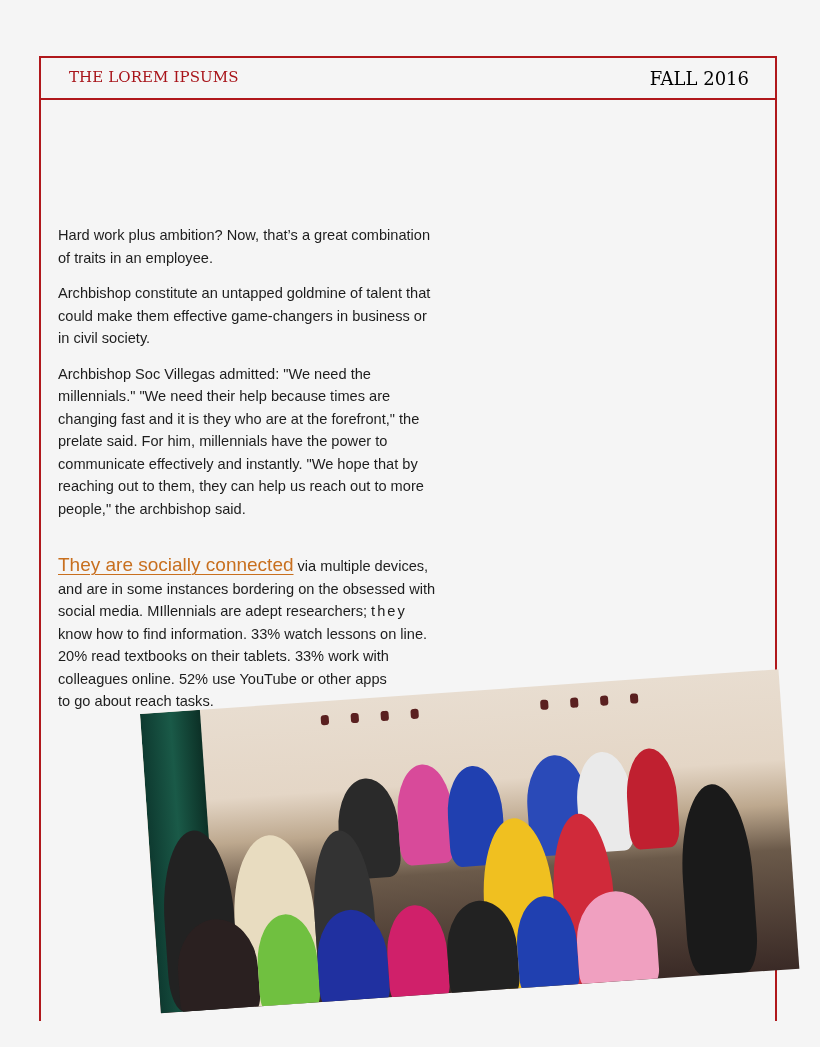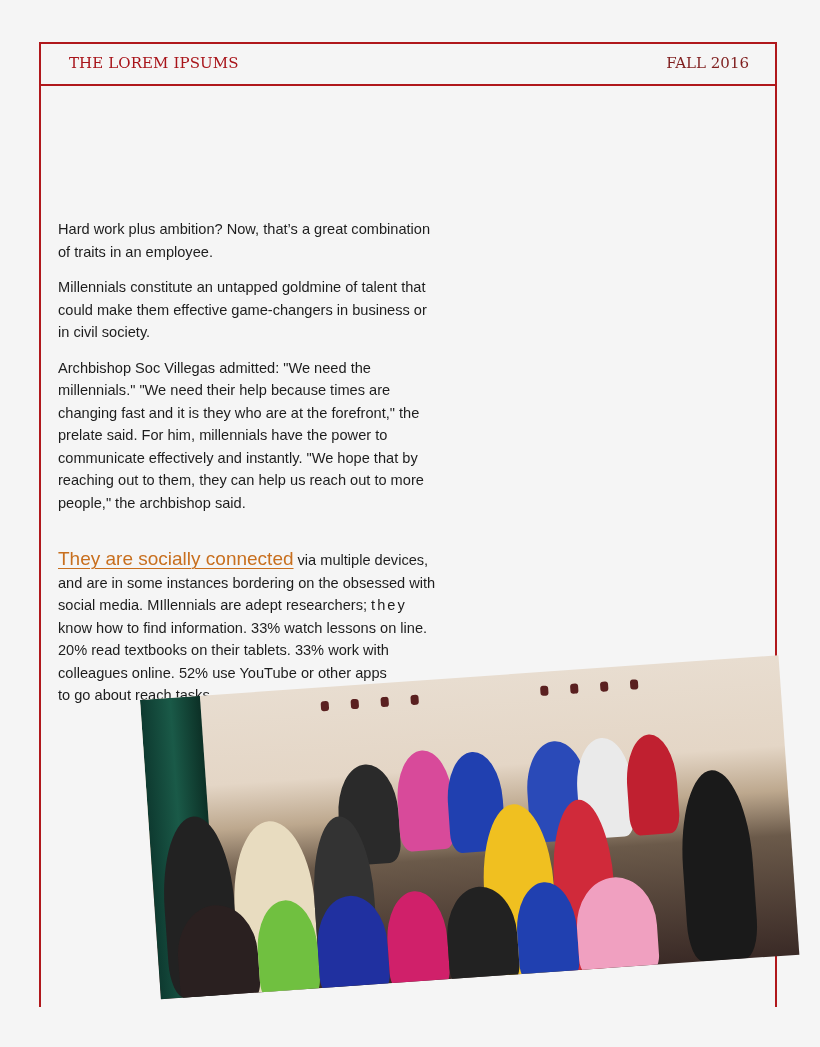--- a/index.html
+++ b/index.html
@@ -1,23 +1,23 @@
 <!DOCTYPE html>
 <html><head>
 <meta charset="utf-8">
 <style>
   html, body { margin: 0; padding: 0; }
   body { width: 820px; height: 1047px; background: #f5f5f5; position: relative; overflow: hidden; font-family: "DejaVu Sans", sans-serif; }
-  .clip { position: absolute; left: 0; top: 0; width: 820px; height: 1007px; overflow: hidden; }
+  .clip { position: absolute; left: 0; top: 14px; width: 820px; height: 1007px; overflow: hidden; }
   .frame { position: absolute; left: 39px; top: 42px; width: 738px; height: 1100px; border: 2px solid #b0181c; border-bottom: none; box-sizing: border-box; }
   .header { position: absolute; left: 0; top: 0; right: 0; height: 40px; border-bottom: 2px solid #b0181c; }
   .h-title { position: absolute; left: 28px; top: 10px; color: #a8141a; font-family: "DejaVu Serif", serif; font-size: 15px; letter-spacing: 0.1px; }
-  .h-season { position: absolute; right: 26px; top: 10px; color: #7f1d1d; font-family: "DejaVu Serif", serif; font-size: 15px; }
+  .h-season { position: absolute; right: 26px; top: 10px; color: #000000; font-family: "DejaVu Serif", serif; font-size: 18px; }
   .text { position: absolute; left: 58px; top: 210px; width: 380px; color: #1d1d1d; font-family: "Liberation Sans", sans-serif; font-size: 14.6px; line-height: 22.5px; }
-  .text p { margin: 8px 0 13px 0; }
+  .text p { margin: 0 0 13px 0; }
   .hl { color: #c86f1e; font-size: 19px; text-decoration: underline; text-decoration-thickness: 1px; text-underline-offset: 3px; }
   .spaced { letter-spacing: 2px; }
   .photo { position: absolute; left: 140px; top: 700px; width: 640px; height: 300px; transform-origin: 0 0; transform: rotate(-4deg); overflow: hidden;
     background: linear-gradient(180deg, #e8ddd0 0%, #e4d6c6 30%, #bda88e 45%, #6b5a4a 60%, #3a2a26 100%); }
   .curtain { position: absolute; left: 0; top: 0; width: 60px; height: 300px; background: linear-gradient(90deg, #0e3a30, #1a5a48, #0c3026); }
   .light { position: absolute; top: 14px; width: 8px; height: 10px; background: #5a2020; border-radius: 3px; }
   .crowd { position: absolute; left: 0; right: 0; bottom: 0; height: 230px; }
   .person { position: absolute; border-radius: 50% 50% 20% 20%; }
 </style>
 </head>
@@ -26,21 +26,21 @@
 <div class="clip">
   <div class="frame">
     <div class="header">
       <span class="h-title">THE LOREM IPSUMS</span>
       <span class="h-season">FALL 2016</span>
     </div>
   </div>
 
   <div class="text">
     <p>Hard work plus ambition? Now, that’s a great combination of traits in an employee.</p>
-    <p>Millennials constitute an untapped goldmine of talent that could make them effective game-changers in business or in civil society.</p>
+    <p>Archbishop constitute an untapped goldmine of talent that could make them effective game-changers in business or in civil society.</p>
     <p>Archbishop Soc Villegas admitted: "We need the millennials." "We need their help because times are changing fast and it is they who are at the forefront," the prelate said. For him, millennials have the power to communicate effectively and instantly. "We hope that by reaching out to them, they can help us reach out to more people," the archbishop said.</p>
     <div style="margin-top:34px">
       <span class="hl">They are socially connected</span><span> via multiple devices, and are in some instances bordering on the obsessed with social media. MIllennials are adept researchers; </span><span class="spaced">they</span><span> know how to find information. 33% watch lessons on line. 20% read textbooks on their tablets. 33% work with colleagues online. 52% use YouTube or other apps</span><br>
       <span>to go about reach tasks.</span>
     </div>
   </div>
 
   <div class="photo" title="Group photo of young people posing on a stage">
     <div class="curtain"></div>
     <div class="light" style="left:180px"></div>

